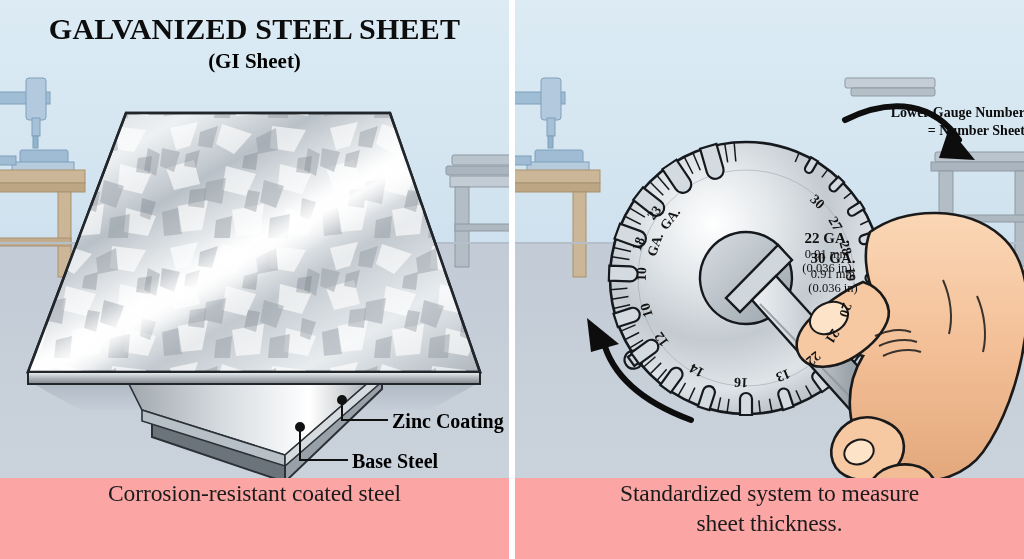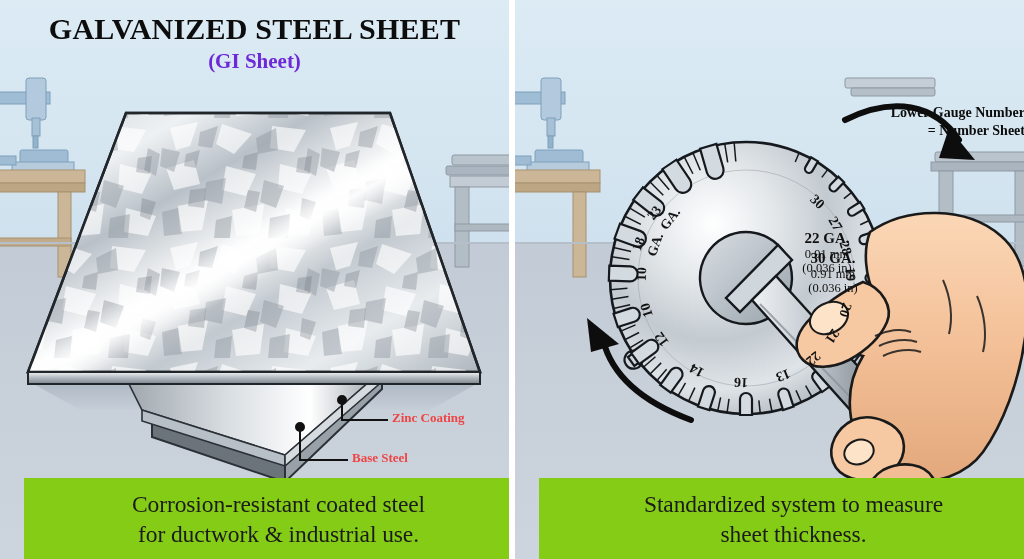--- a/index.html
+++ b/index.html
@@ -42,27 +42,26 @@
     background: linear-gradient(180deg, #dcebf4 0%, #d5e6f1 60%, #cfe1ee 100%);
   }
   .floor {
     position: absolute; left: 0; top: 243px;
     width: 509px; height: 316px;
     background: linear-gradient(180deg, #c2cbd6 0%, #c7cfd9 40%, #ccd4dd 100%);
   }
   .caption-band {
     position: absolute; left: 0; bottom: 0;
     width: 509px; height: 81px;
-    background: #84cc16;
+    background: #fca5a5;
     z-index: 30;
     display: flex;
-    align-items: center;
+    align-items: flex-start;
     justify-content: center;
     text-align: center;
-    margin-left: 24px;
   }
   .caption-text {
     font-size: 23.5px;
     line-height: 30px;
     color: #1b1b1b;
     letter-spacing: -0.1px;
   }
 
   
   .title-block {
@@ -74,37 +73,37 @@
   .title-main {
     font-size: 30px;
     font-weight: bold;
     color: #0d0d0d;
     letter-spacing: 0.2px;
     line-height: 34px;
   }
   .title-sub {
     font-size: 21px;
     font-weight: bold;
-    color: #6d28d9;
+    color: #000000;
     line-height: 26px;
     margin-top: 2px;
   }
 
   
   .scene-svg {
     position: absolute; left: 0; top: 0;
     width: 509px; height: 559px;
   }
 
   
   .annot {
     position: absolute;
-    font-size: 13px;
+    font-size: 20px;
     font-weight: bold;
-    color: #ef4444;
+    color: #000000;
     white-space: nowrap;
     z-index: 22;
   }
   .gauge-callout {
     position: absolute;
     z-index: 22;
     text-align: center;
     color: #101010;
     white-space: nowrap;
   }
@@ -293,21 +292,20 @@
       <div class="title-main">GALVANIZED STEEL SHEET</div>
       <div class="title-sub">(GI Sheet)</div>
     </div>
 
     <div class="annot" style="left:392px; top:410px;">Zinc Coating</div>
     <div class="annot" style="left:352px; top:450px;">Base Steel</div>
 
     <div class="caption-band">
       <div>
         <div class="caption-text">Corrosion-resistant coated steel</div>
-        <div class="caption-text">for ductwork &amp; industrial use.</div>
       </div>
     </div>
   </div>
 
   <div class="divider"></div>
 
   <div class="panel" id="panel-right">
 
     <div class="wall"></div>
     <div class="floor"></div>

